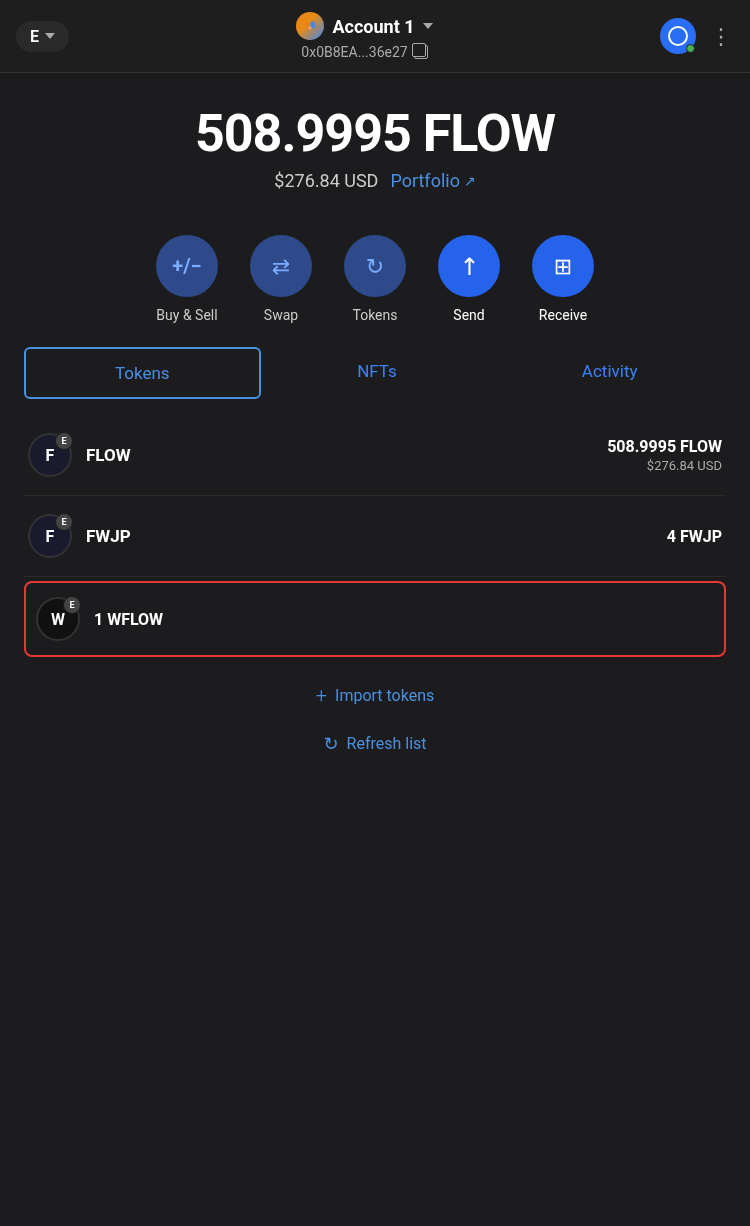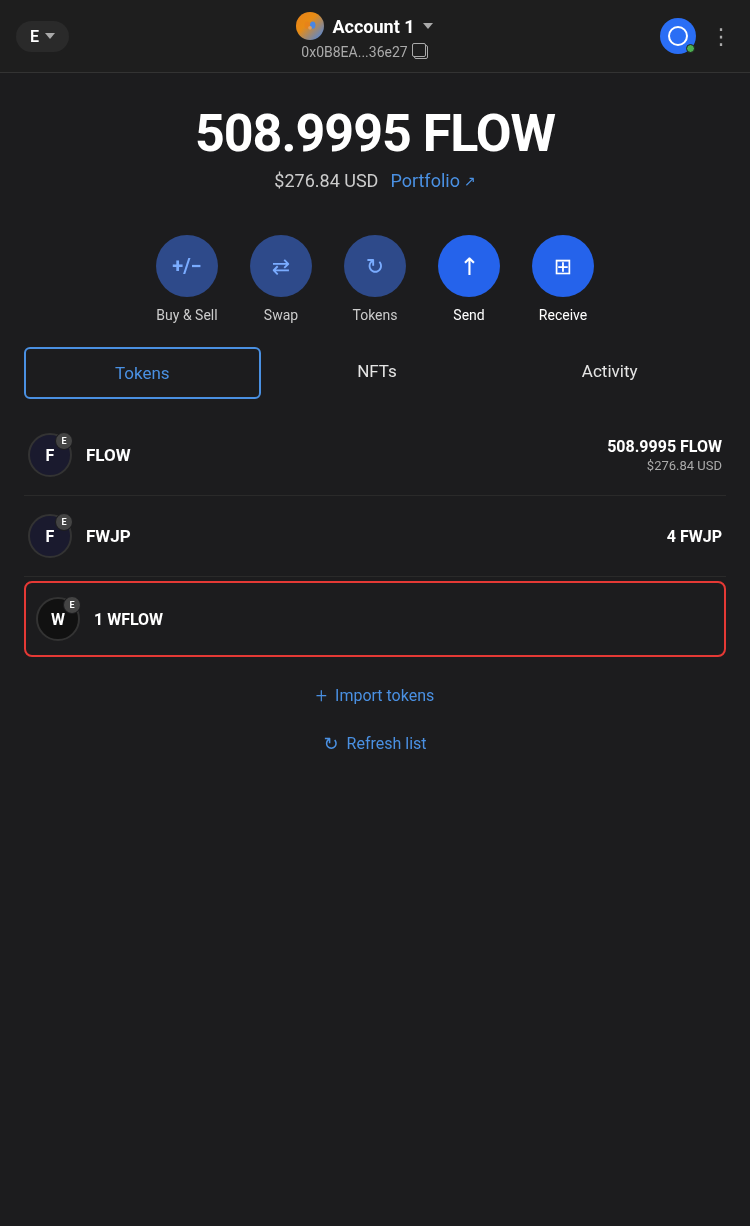--- a/index.html
+++ b/index.html
@@ -223,21 +223,21 @@
       display: flex;
       width: 100%;
       margin-bottom: 16px;
       gap: 0;
     }
     .tab {
       flex: 1;
       text-align: center;
       padding: 14px 0;
       font-size: 17px;
-      color: #e5e5e5;
+      color: #3b82f6;
       cursor: pointer;
       border-bottom: 2px solid transparent;
     }
     .tab.active {
       color: #4a90e2;
       border: 2px solid #4a90e2;
       border-radius: 6px;
       background: transparent;
     }
 

